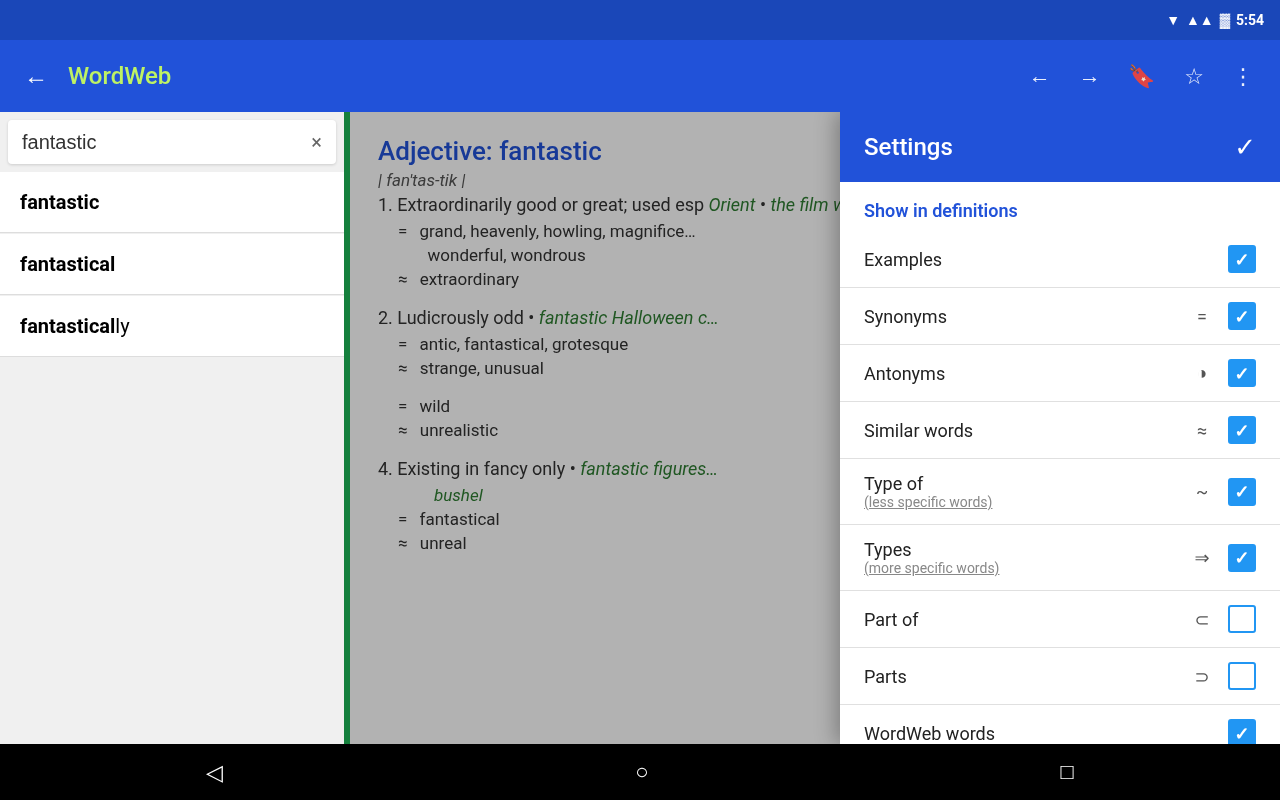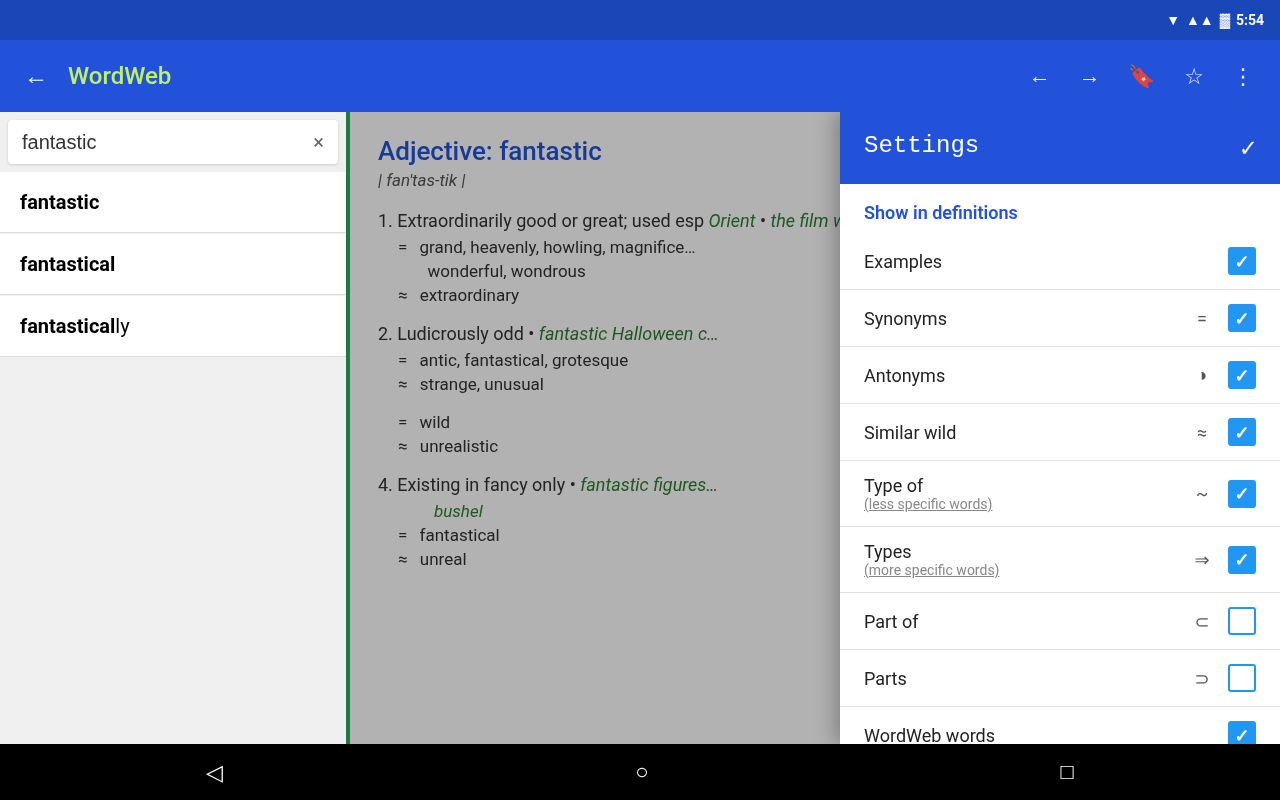--- a/index.html
+++ b/index.html
@@ -61,21 +61,21 @@
     
     .main {
       display: flex;
       height: calc(800px - 40px - 72px - 56px);
     }
 
     
     .sidebar {
       width: 350px;
       background: #f0f0f0;
-      border-right: 4px solid #15803d;
+      border-right: 6px solid #15803d;
       flex-shrink: 0;
     }
     .search-bar {
       display: flex;
       align-items: center;
       background: white;
       margin: 8px;
       border-radius: 4px;
       padding: 10px 14px;
       gap: 8px;
@@ -118,21 +118,21 @@
     }
     .word-title {
       font-size: 26px;
       color: #2152d9;
       font-weight: 500;
       margin-bottom: 4px;
     }
     .pronunciation {
       font-size: 17px;
       color: #555;
-      margin-bottom: 20px;
+      margin-bottom: 4px;
       font-style: italic;
     }
     .definition-list {
       list-style: none;
     }
     .definition-item {
       margin-bottom: 18px;
     }
     .definition-number {
       font-size: 18px;
@@ -171,23 +171,22 @@
       z-index: 20;
       box-shadow: -4px 0 20px rgba(0,0,0,0.3);
       height: 100%;
       display: flex;
       flex-direction: column;
     }
     .settings-header {
       background: #2152d9;
       padding: 20px 24px;
       display: flex;
-      align-items: flex-start;
+      align-items: center;
       justify-content: space-between;
-      font-family: Liberation Mono, monospace;
     }
     .settings-title {
       color: white;
       font-size: 24px;
       font-weight: 500;
     }
     .settings-check {
       color: white;
       font-size: 26px;
       cursor: pointer;
@@ -414,21 +413,21 @@
           <span class="main-label">Antonyms</span>
         </div>
         <span class="settings-item-icon">◑</span>
         <div class="checkbox checked">
           <span class="checkbox-mark">✓</span>
         </div>
       </div>
 
       <div class="settings-item">
         <div class="settings-item-label">
-          <span class="main-label">Similar wild</span>
+          <span class="main-label">Similar words</span>
         </div>
         <span class="settings-item-icon">≈</span>
         <div class="checkbox checked">
           <span class="checkbox-mark">✓</span>
         </div>
       </div>
 
       <div class="settings-item">
         <div class="settings-item-label">
           <span class="main-label">Type of</span>

